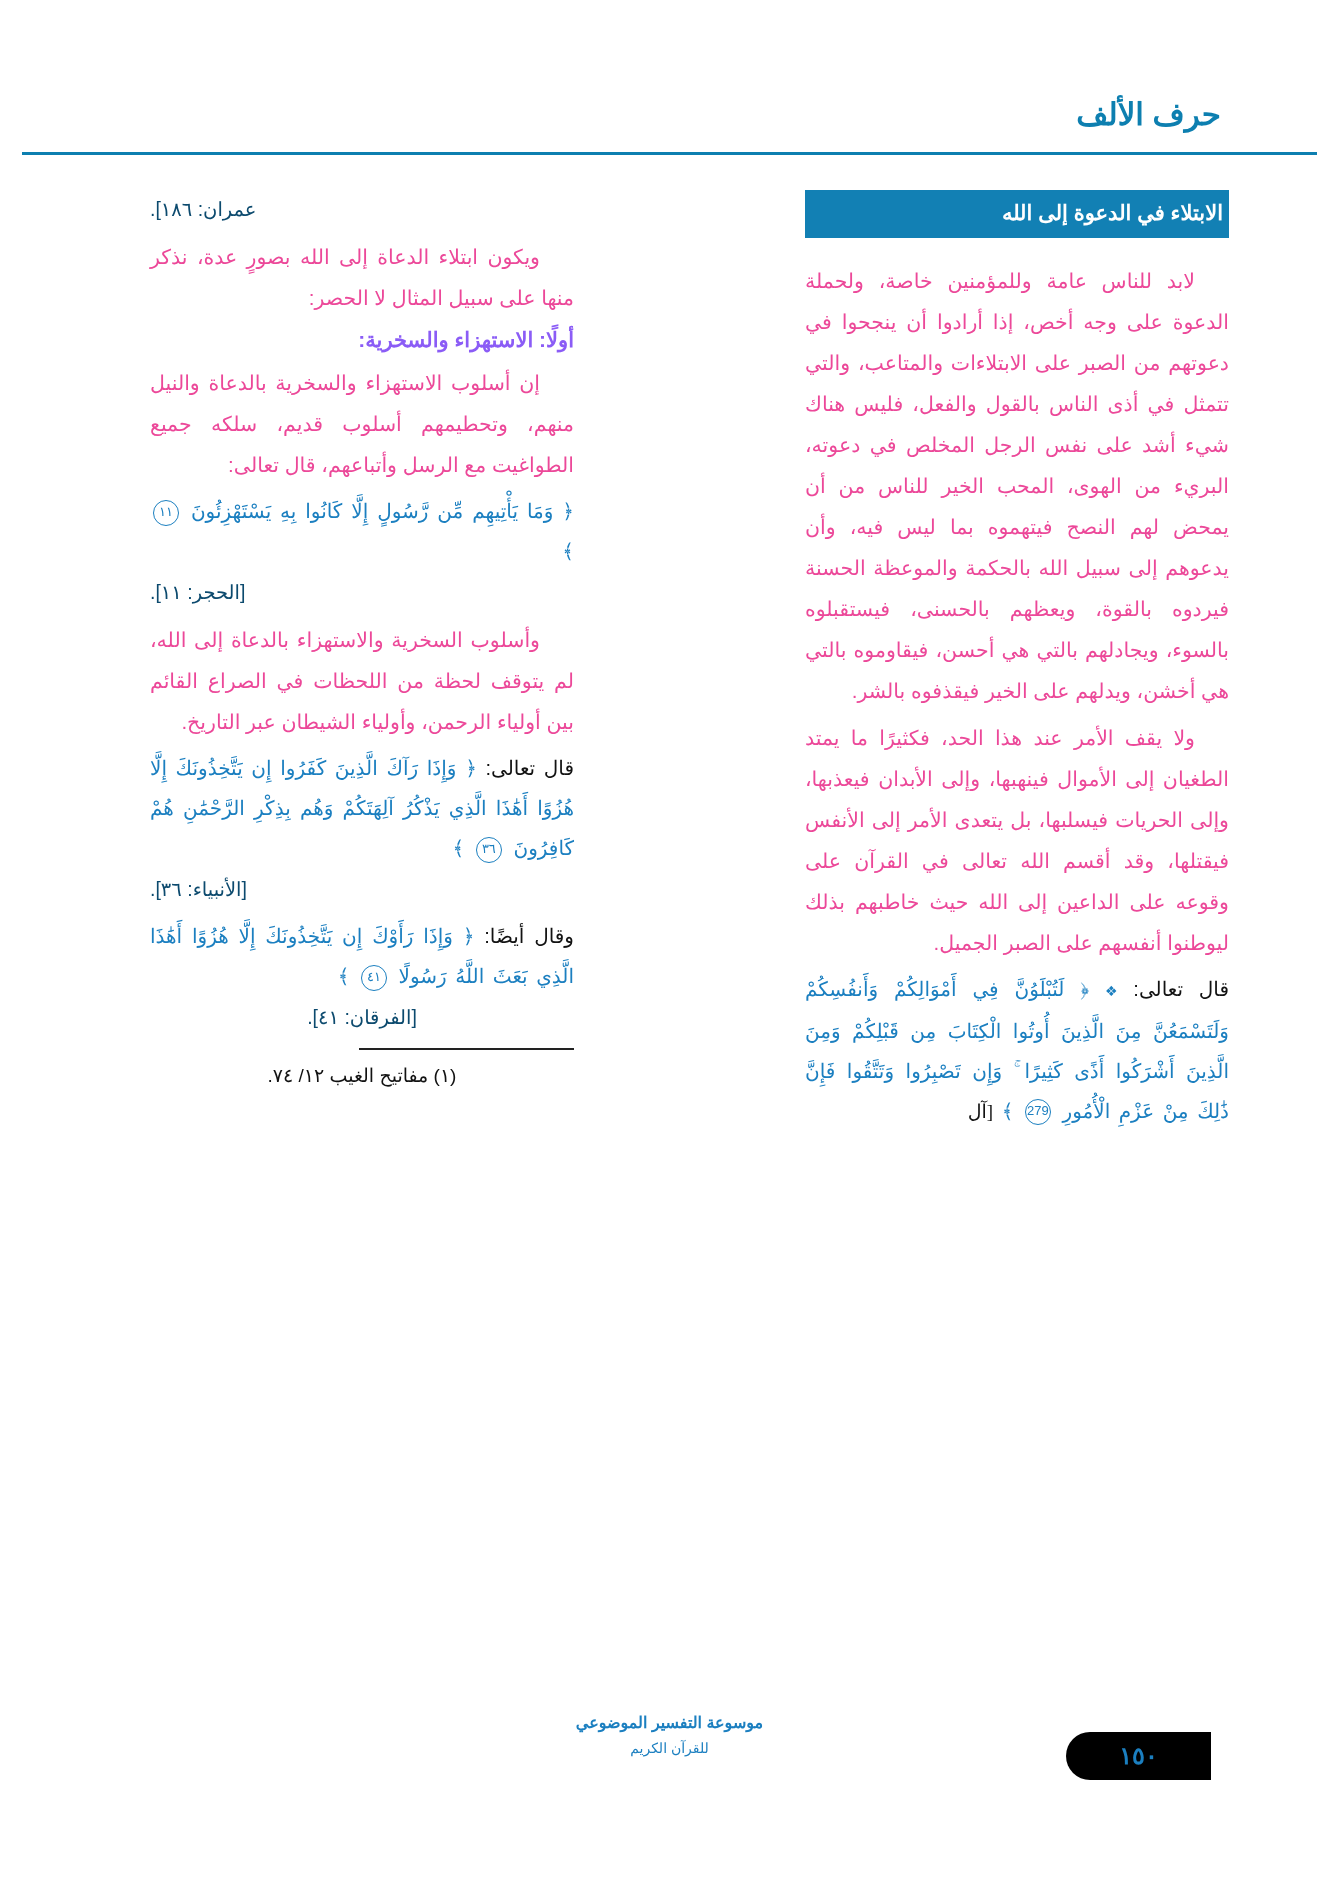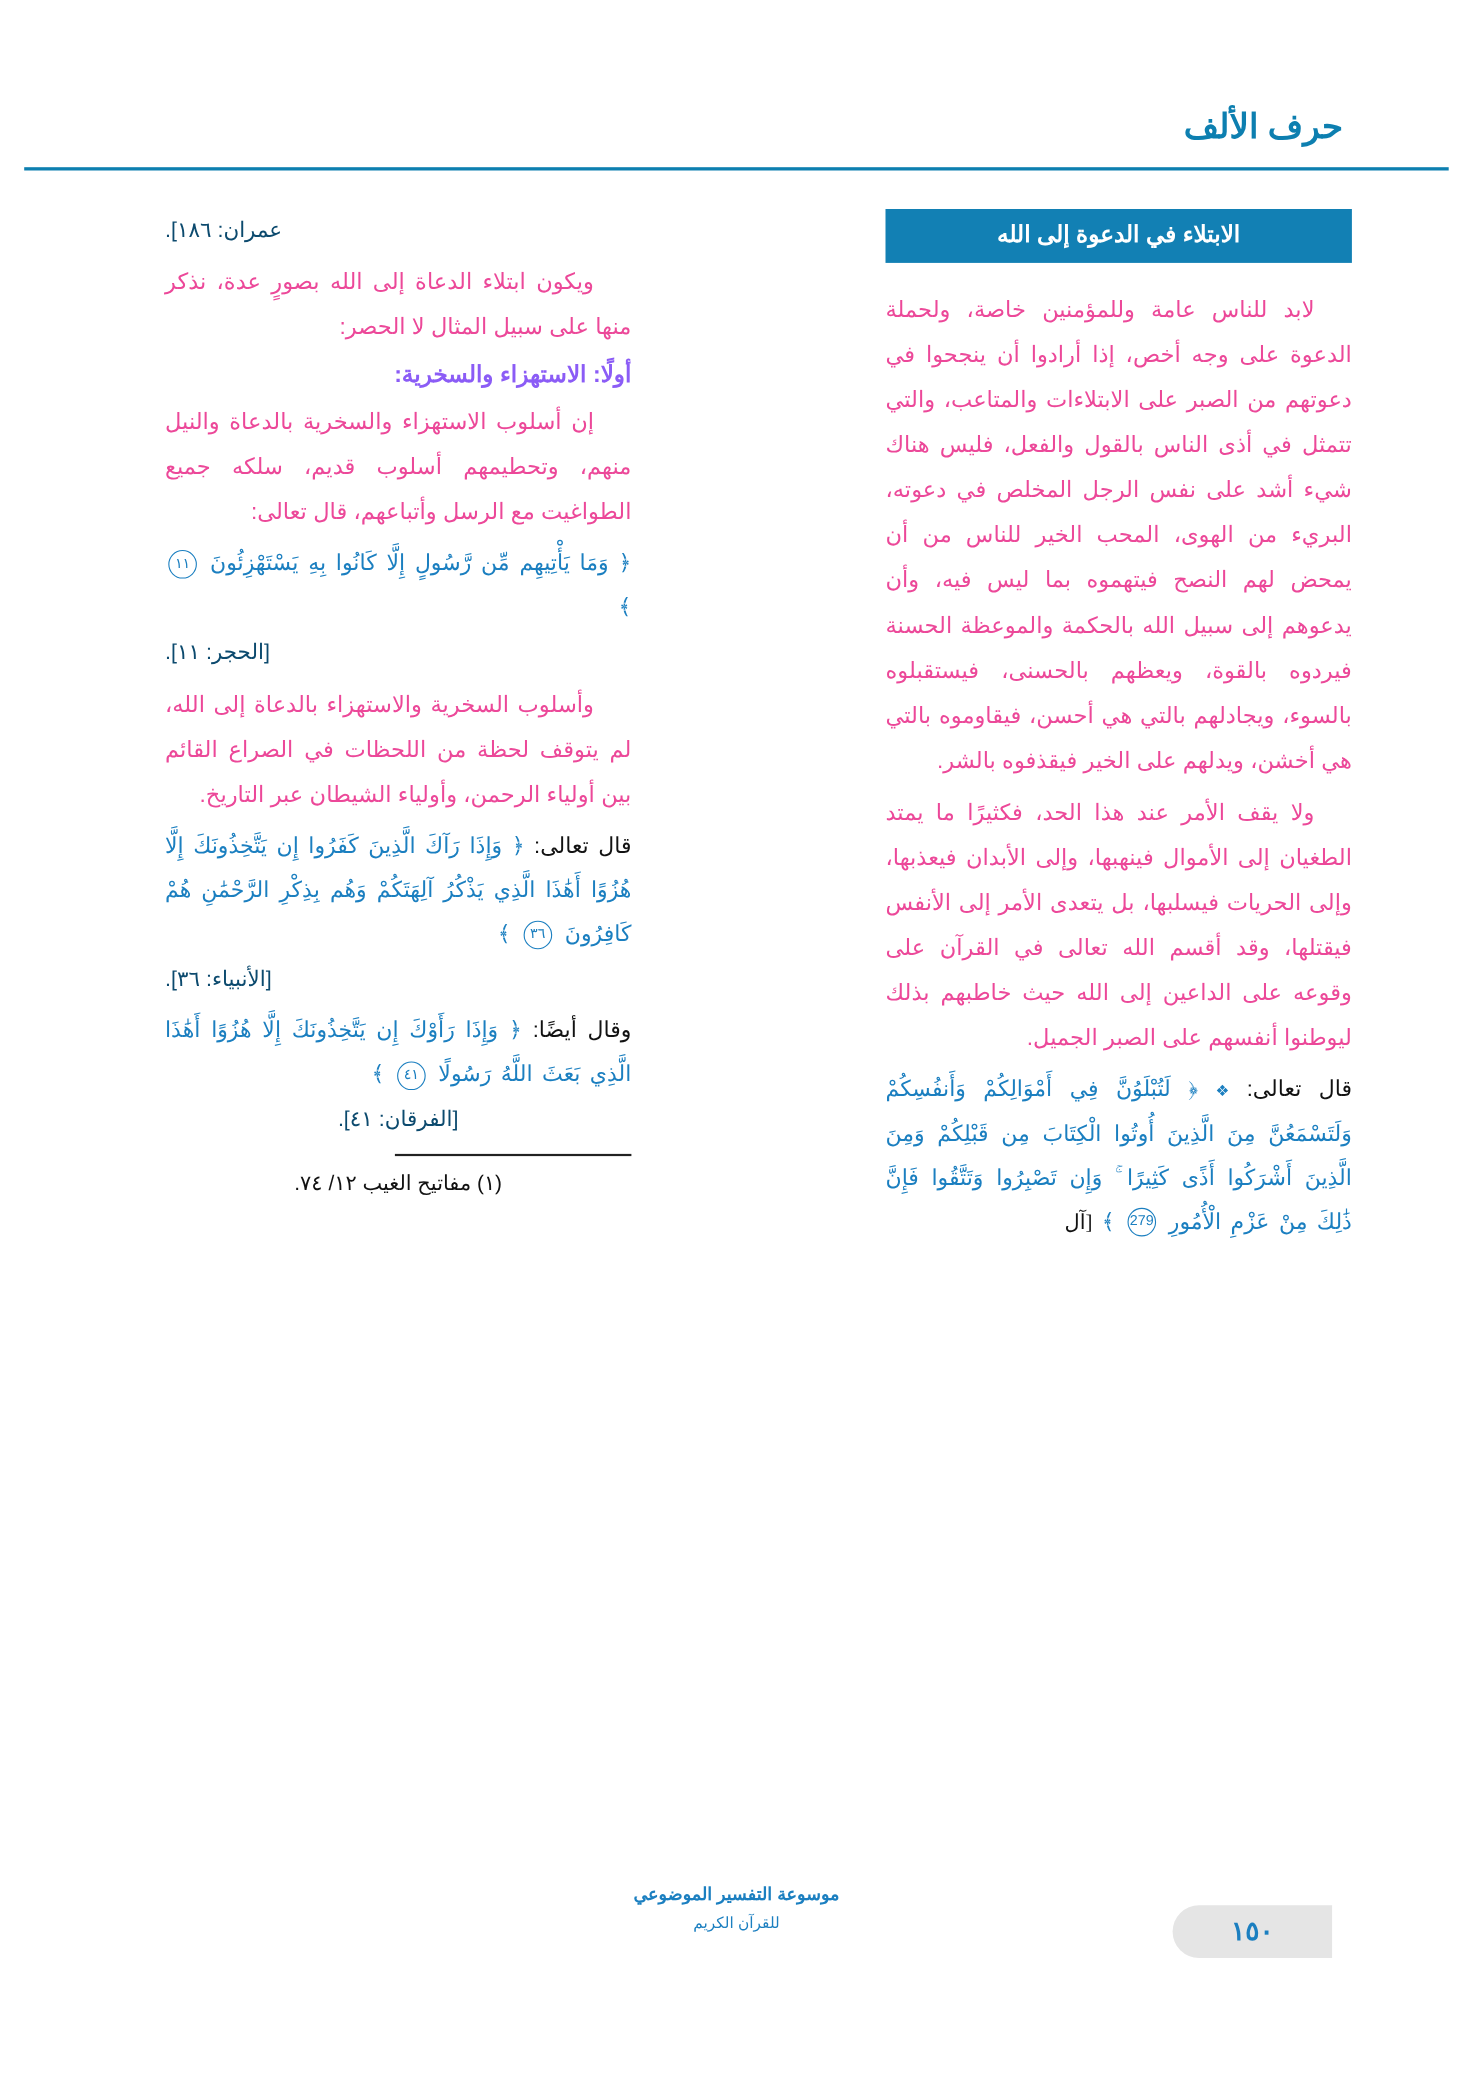--- a/index.html
+++ b/index.html
@@ -50,21 +50,21 @@
     width: 424px;
     text-align: justify;
     text-justify: inter-word;
   }
   .col-right { right: 110px; }
   .col-left  { left: 150px; }
 
   .section-banner {
     background: #1280b4;
     color: #ffffff;
-    text-align: center;
+    text-align: right;
     font-size: 21px;
     font-weight: bold;
     padding: 11px 6px 13px 6px;
     margin-bottom: 22px;
     letter-spacing: 0px;
   }
 
   p.body {
     font-size: 20.5px;
     line-height: 41px;
@@ -164,21 +164,21 @@
     font-size: 14px;
     line-height: 20px;
     color: #1b7fc0;
   }
   .page-number-pill {
     position: absolute;
     left: 1066px;
     top: 24px;
     width: 145px;
     height: 48px;
-    background: #e5e5e5;
+    background: #000000;
     border-radius: 26px 0 0 26px;
     color: #1b7fc0;
     font-size: 24px;
     font-weight: bold;
     display: flex;
     align-items: center;
     justify-content: center;
     letter-spacing: 2px;
   }
 

